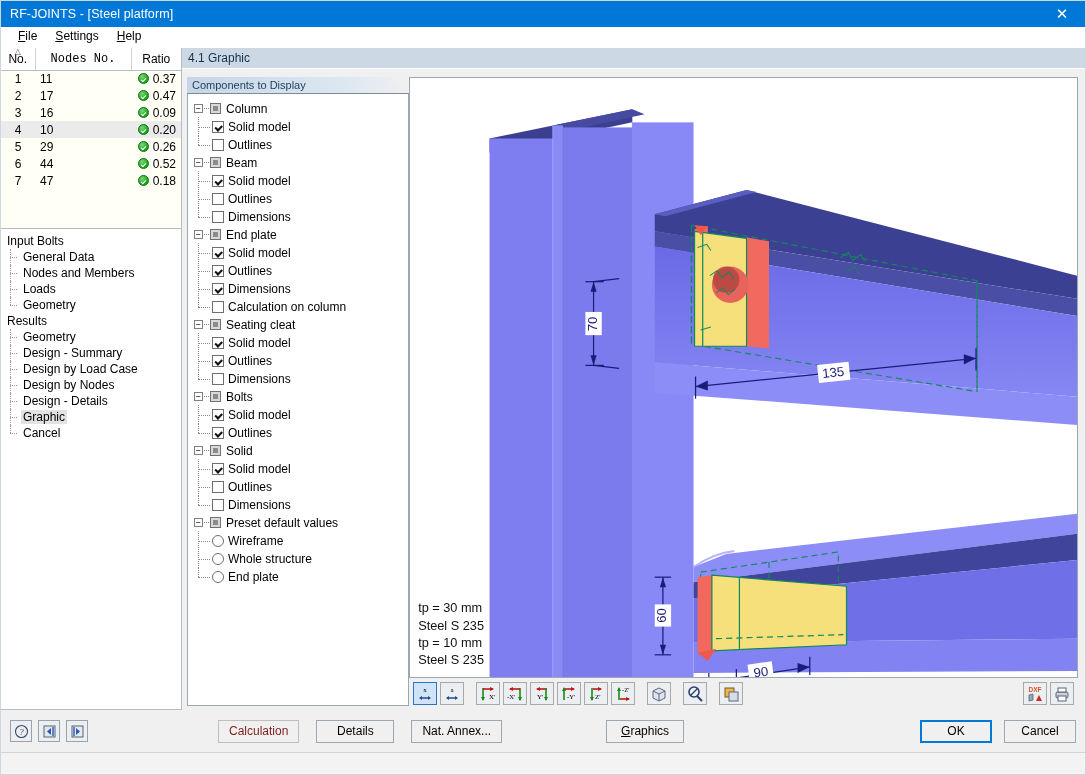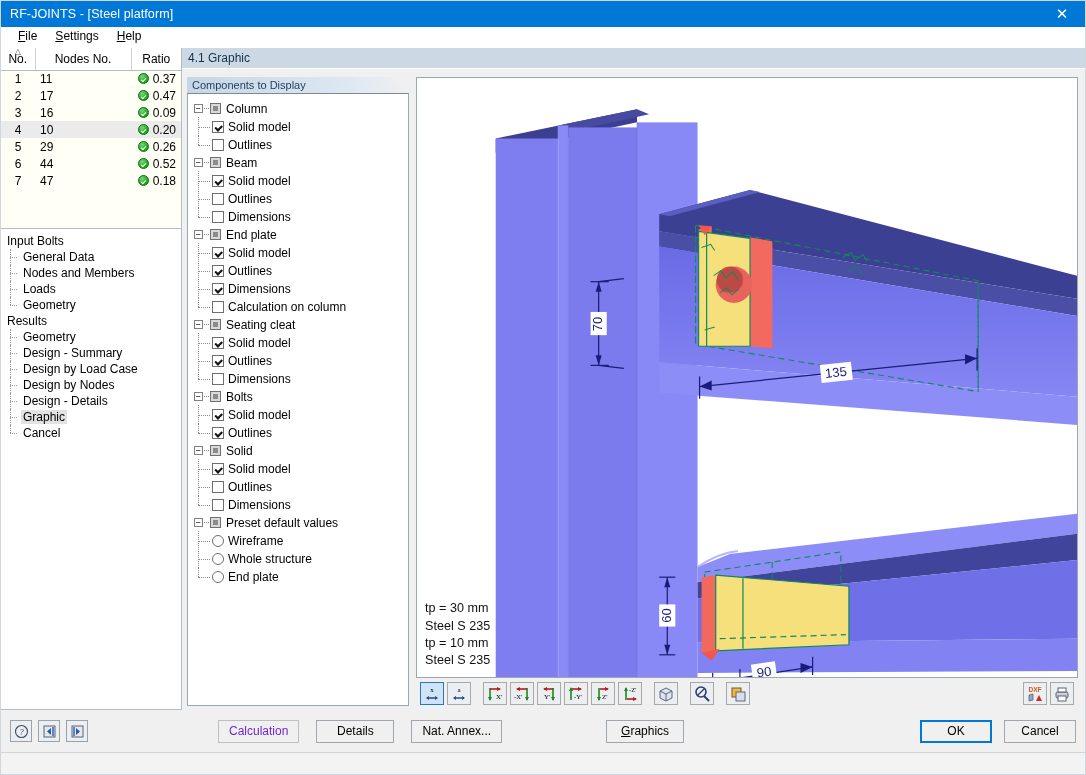--- a/index.html
+++ b/index.html
@@ -46,21 +46,21 @@
   }
   .tblwrap { height:181px; flex:none; background:#fffff6; border-bottom:1px solid #b4bcc4; overflow:hidden; }
   table.jt { width:100%; border-collapse:collapse; font-size:12px; }
   table.jt thead th {
     background:#fff; font-weight:normal; font-size:12px; color:#000;
     border-right:1px solid #d2d2d2; border-bottom:1px solid #b4bcc4;
     height:22px; padding:0 4px; position:relative; text-align:center;
   }
   table.jt thead th:last-child { border-right:none; }
   th.c-no { width:34px; }
-  th.c-nodes { width:96px; }
+  th.c-nodes { width:96px;font-family:Liberation Mono, monospace; }
   th.c-ratio { width:50px; }
   .sortcaret {
     position:absolute; top:1px; left:50%; transform:translateX(-50%);
     font-size:8px; line-height:6px; color:#555; font-family:"DejaVu Sans", sans-serif;
   }
   table.jt tbody td { height:17px; padding:0 5px; font-size:12px; border:none; }
   td.v-no { text-align:center; width:34px; }
   td.v-nodes { text-align:left; padding-left:8px; }
   td.v-ratio { text-align:right; padding-right:6px; white-space:nowrap; }
   tr.sel td { background:#ebebeb; }
@@ -91,21 +91,21 @@
   .nav-item span.lbl { padding:0 2px;text-align:center; }
   .nav-item.active span.lbl { background:#e2e2e2; }
 
   
   .rightpane { flex:1; display:flex; flex-direction:column; min-width:0; background:#f0f0f0; }
   .secthead {
     height:21px; flex:none; background:#ccd9e4; color:#11324d;
     display:flex; align-items:center; padding-left:6px; font-size:12px;
     border-bottom:1px solid #fff;
   }
-  .panels { flex:1; display:flex; min-height:0; padding:8px 7px 4px 5px; gap:7px; }
+  .panels { flex:1; display:flex; min-height:0; padding:8px 7px 4px 5px; }
 
   
   .compgroup { width:222px; flex:none; display:flex; flex-direction:column; }
   .grouptab {
     height:16px; background:linear-gradient(to right,#c6d6e6,#dce7f2 70%,#f0f0f0);
     font-size:11px; color:#1b3c5c; padding-left:5px; line-height:16px;
     clip-path: polygon(0 0, 92% 0, 100% 100%, 0 100%);
   }
   .treebox {
     flex:1; background:#fff; border:1px solid #9ba7b4; border-top:1px solid #7d8a96;
@@ -170,21 +170,21 @@
   }
   .sqbtn {
     width:22px; height:22px; border:1px solid #9aa2ab; background:#eceff2;
     display:flex; align-items:center; justify-content:center;
   }
   .btn {
     height:23px; min-width:78px; border:1px solid #a0a6ad; background:#f0f0f0;
     font-size:12px; font-family:"Liberation Sans", sans-serif; color:#000;
     display:flex; align-items:center; justify-content:center; padding:0 10px;
   }
-  .btn.disabled { color:#6d28d9; background:#f0f0f0; border-color:#bfbfbf; }
+  .btn.disabled { color:#7f1d1d; background:#f0f0f0; border-color:#bfbfbf; }
   .btn u { text-decoration:underline; }
   .btn.focus { border:2px solid #0078d7; }
   .statusbar { height:22px; flex:none; background:#f3f3f3; border-top:1px solid #d4d4d4; }
 </style>
 </head>
 <body>
 
 <div class="window">
 
   <div class="titlebar">

